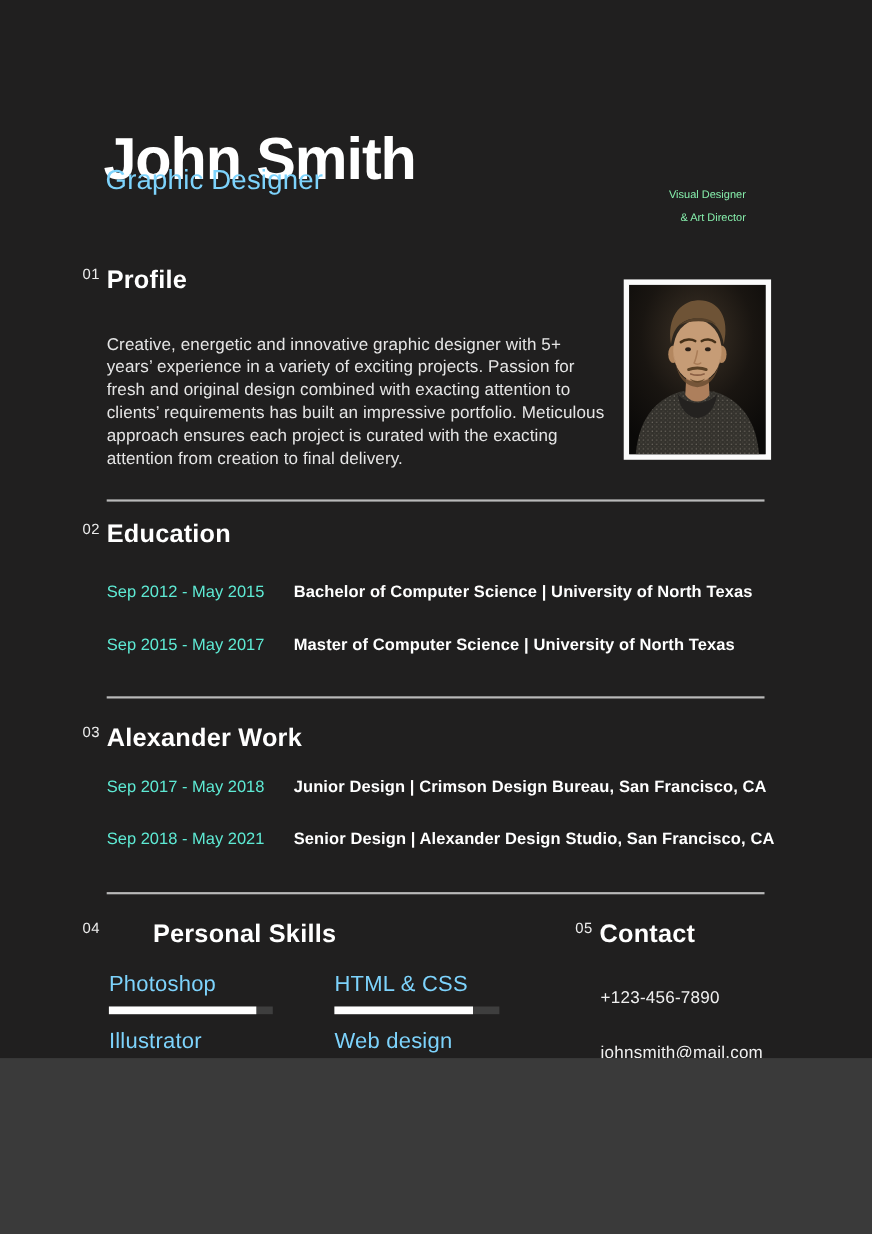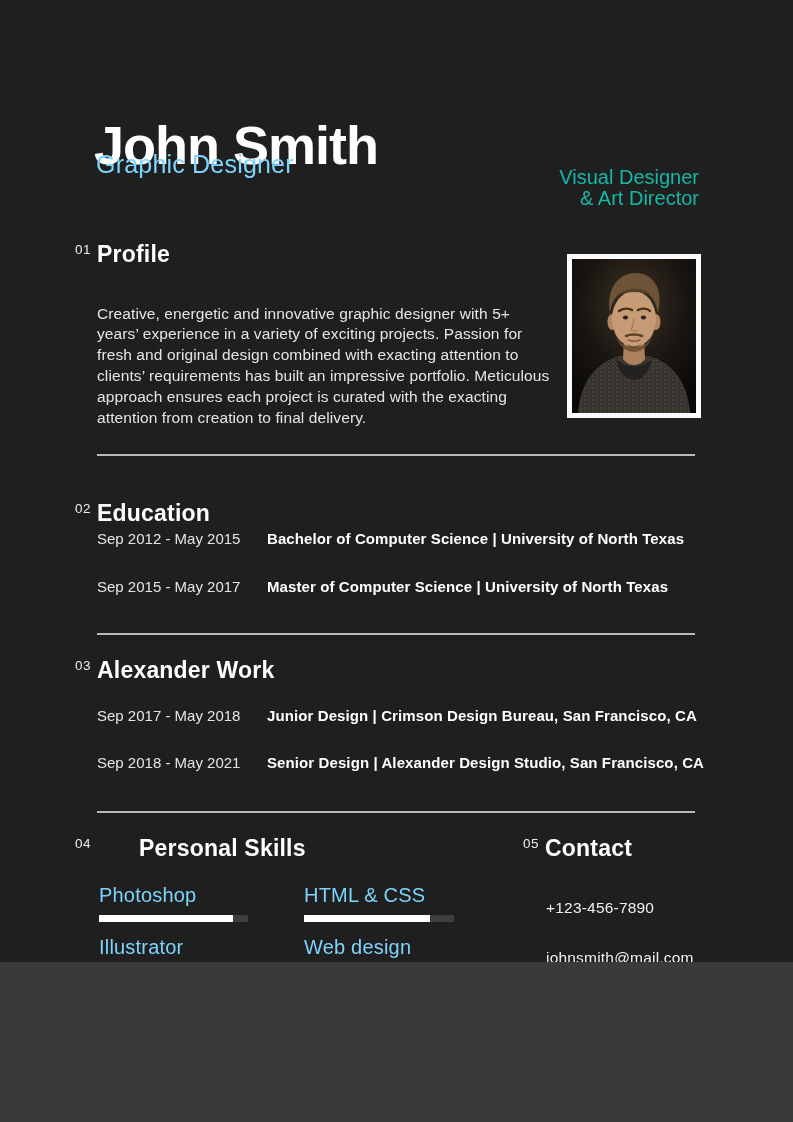--- a/index.html
+++ b/index.html
@@ -7,49 +7,49 @@
     position:relative;width:793px;height:962px;overflow:hidden;
     background:#201f1f;
     font-family:"Liberation Sans", sans-serif;
     color:#ffffff;
   }
   
   .name{position:absolute;left:94px;top:82px;font-size:54px;font-weight:700;
         letter-spacing:-1px;line-height:1;color:#ffffff;white-space:nowrap;}
   .job-title{position:absolute;left:96px;top:150px;font-size:25px;font-weight:400;
         letter-spacing:.2px;color:#7dd3fc;white-space:nowrap;text-align:center;}
-  .role{position:absolute;right:94px;top:167px;text-align:right;font-size:20px;
-        line-height:21px;color:#14b8a6;}
+  .role{position:absolute;right:115px;top:167px;text-align:right;font-size:10px;
+        line-height:21px;color:#86efac;}
   
   .sec-head{position:absolute;display:flex;align-items:flex-start;gap:6px;justify-content:flex-end;}
   .sec-num{font-size:13.5px;color:#ececec;width:20px;text-align:right;
         margin-top:1px;letter-spacing:.5px;font-weight:400;}
   .sec-title{font-size:23px;font-weight:700;letter-spacing:.2px;line-height:1.15;
         color:#ffffff;white-space:nowrap;}
   .head-profile{left:71px;top:241px;}
-  .head-education{left:71px;top:500px;}
+  .head-education{left:71px;top:472px;}
   .head-experience{left:71px;top:657px;}
   .head-skills{left:71px;top:835px;gap:48px;}
   .head-contact{left:519px;top:835px;}
   
   .profile-body{position:absolute;left:97px;top:288px;width:455px;
         font-size:15.5px;line-height:20.9px;letter-spacing:.1px;color:#e5e5e5;}
   
   .photo-frame{position:absolute;left:567px;top:254px;width:124px;height:154px;
         border:5px solid #fbfbfb;background:#0d0c0b;}
   .photo-frame svg{display:block;}
   
   .divider{position:absolute;left:97px;width:598px;height:2px;background:#b9b9b9;}
   .divider-1{top:454px;}
   .divider-2{top:633px;}
   .divider-3{top:811px;}
   
   .row{position:absolute;left:97px;display:flex;align-items:baseline;
         font-size:15px;white-space:nowrap;}
-  .row .dates{width:170px;flex:0 0 170px;color:#e5e5e5;font-weight:400;}
+  .row .dates{width:170px;flex:0 0 170px;color:#5eead4;font-weight:400;}
   .row .desc{color:#ffffff;font-weight:700;letter-spacing:.1px;}
   .edu-row-0{top:530px;}
   .edu-row-1{top:578px;}
   .exp-row-0{top:707px;}
   .exp-row-1{top:754px;}
   
   .skill{position:absolute;width:149px;}
   .skill .label{font-size:20px;color:#7dd3fc;letter-spacing:.2px;white-space:nowrap;}
   .skill .bar{margin-top:8px;height:7px;width:100%;background:#3e3e3e;}
   .skill .fill{height:100%;background:#ffffff;}

